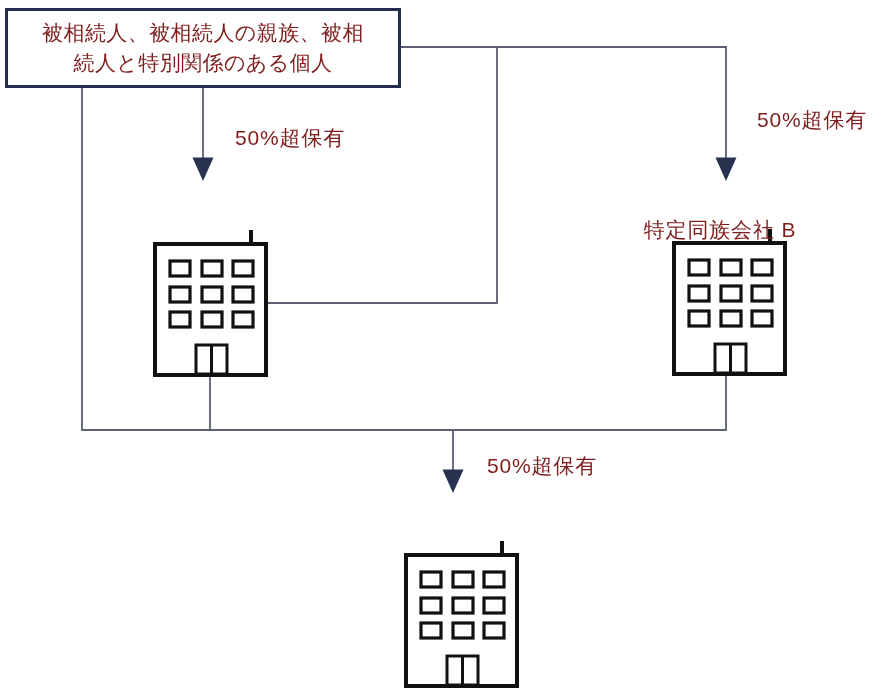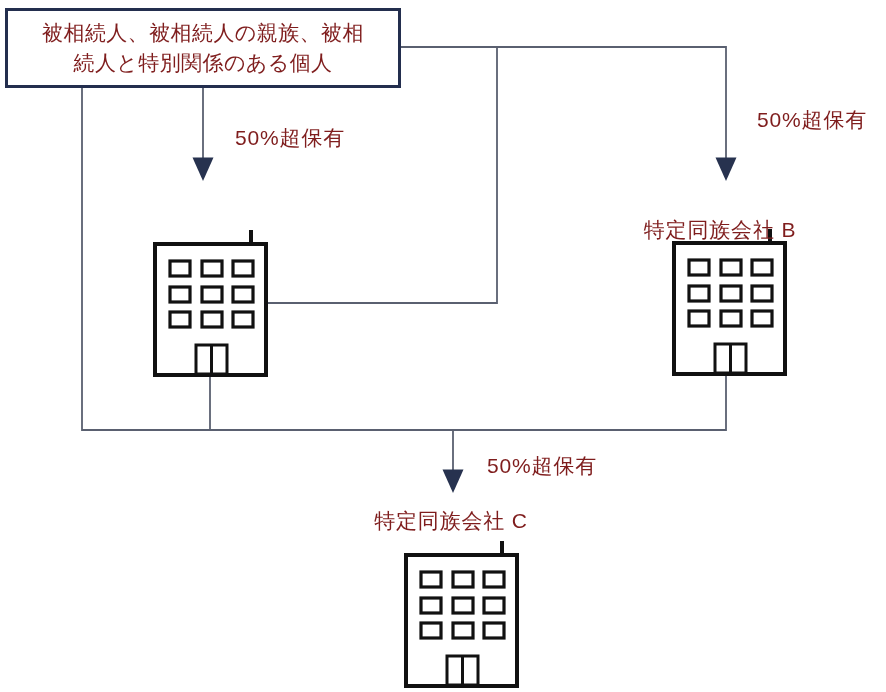--- a/index.html
+++ b/index.html
@@ -110,15 +110,14 @@
 
   <div class="lbl left" style="left:235px; top:138px;">50%超保有</div>
 
   <div class="lbl left" style="left:757px; top:120px;">50%超保有</div>
 
   <div class="lbl left" style="left:487px; top:466px;">50%超保有</div>
 
 
   <div class="lbl center" style="left:720px; top:206px;margin-top:24px;">特定同族会社 B</div>
 
-  <div class="lbl center" style="left:451px; top:521px;">特定同族会社 C</div>
 
 </div>
 
 </body></html>

